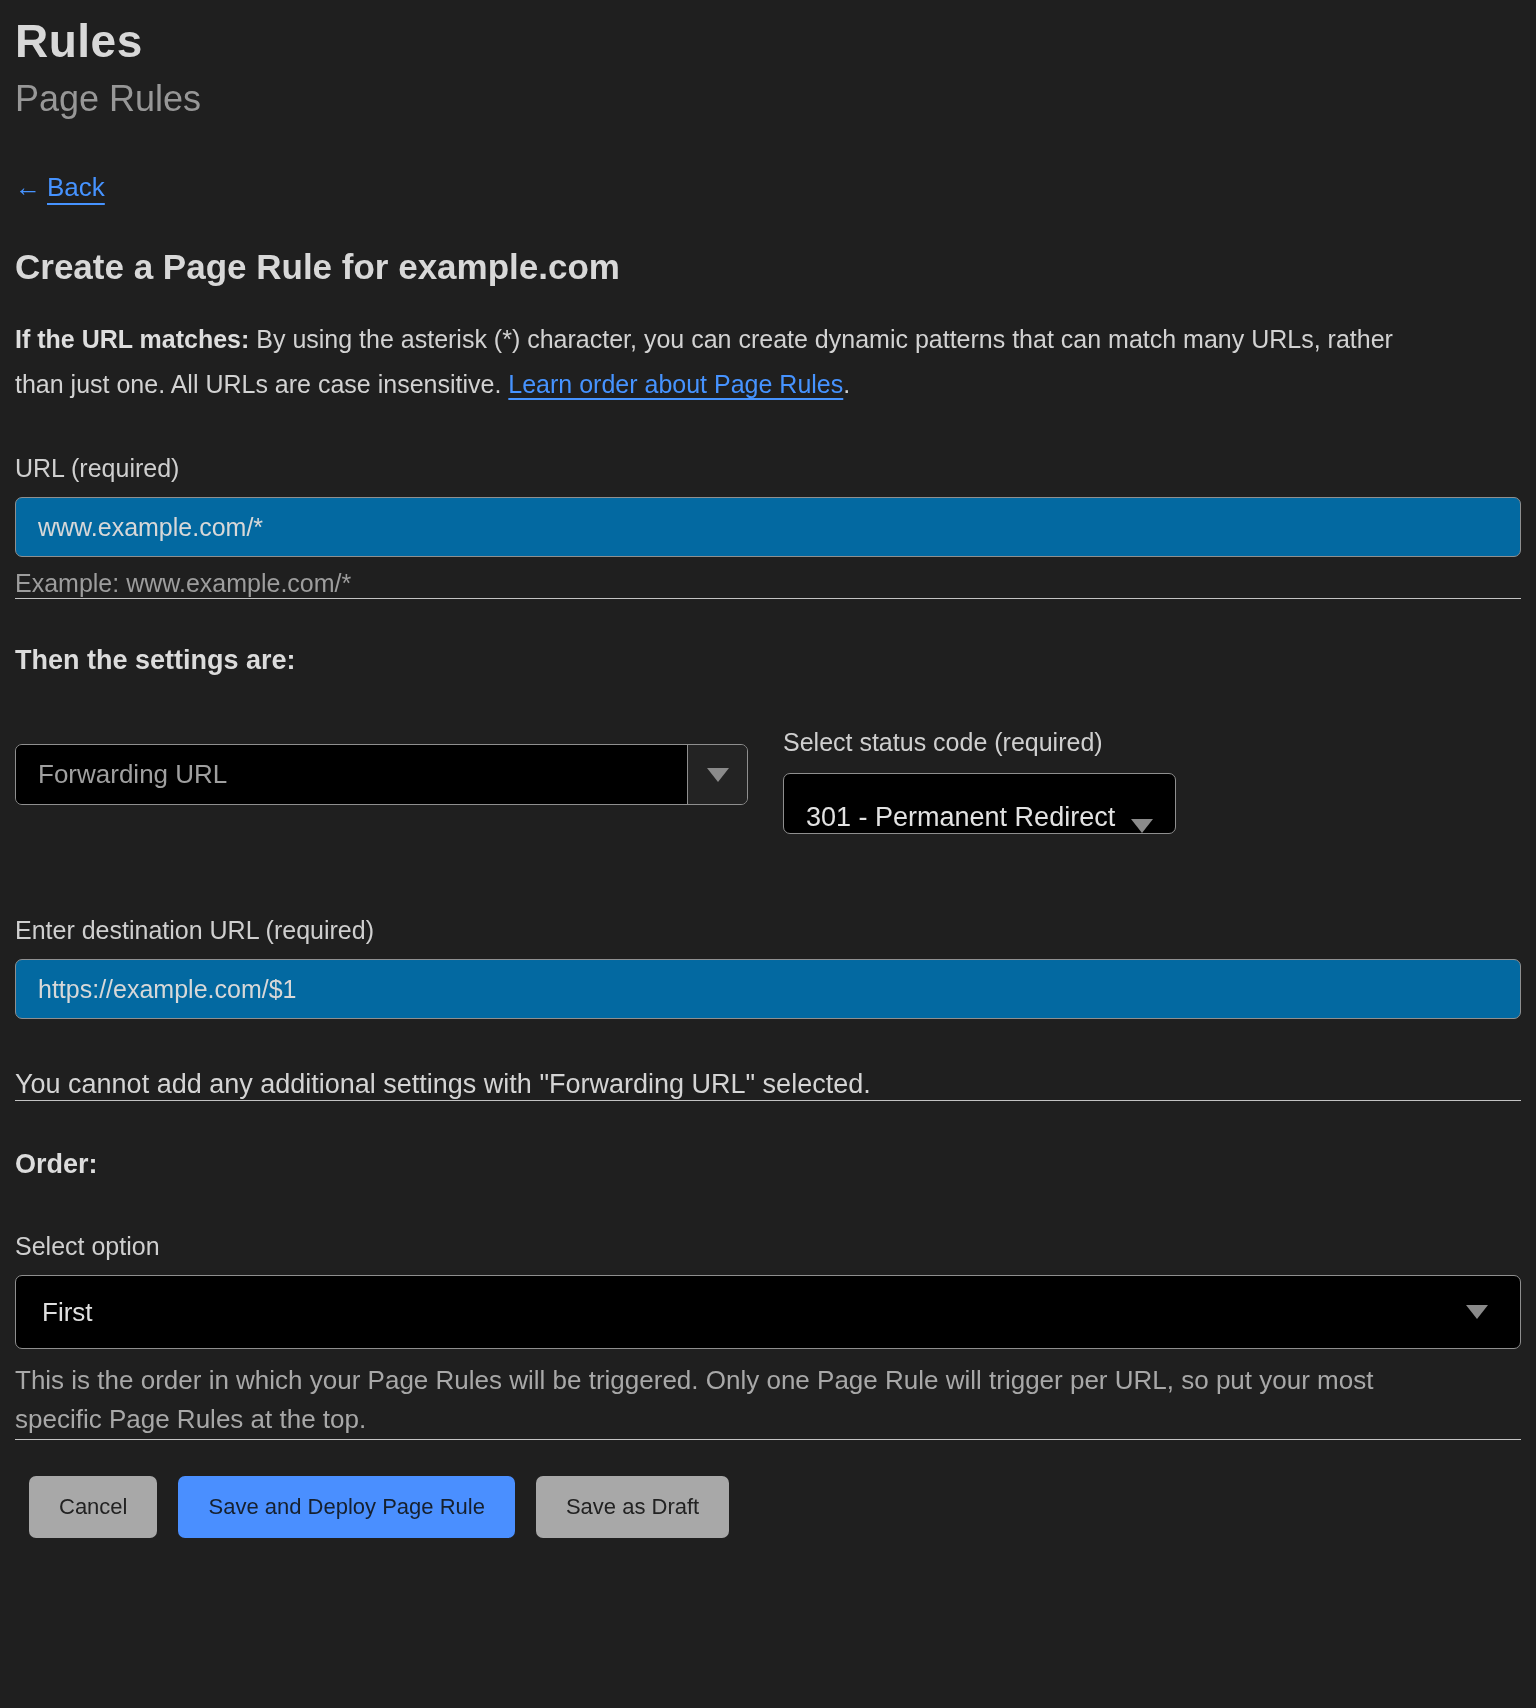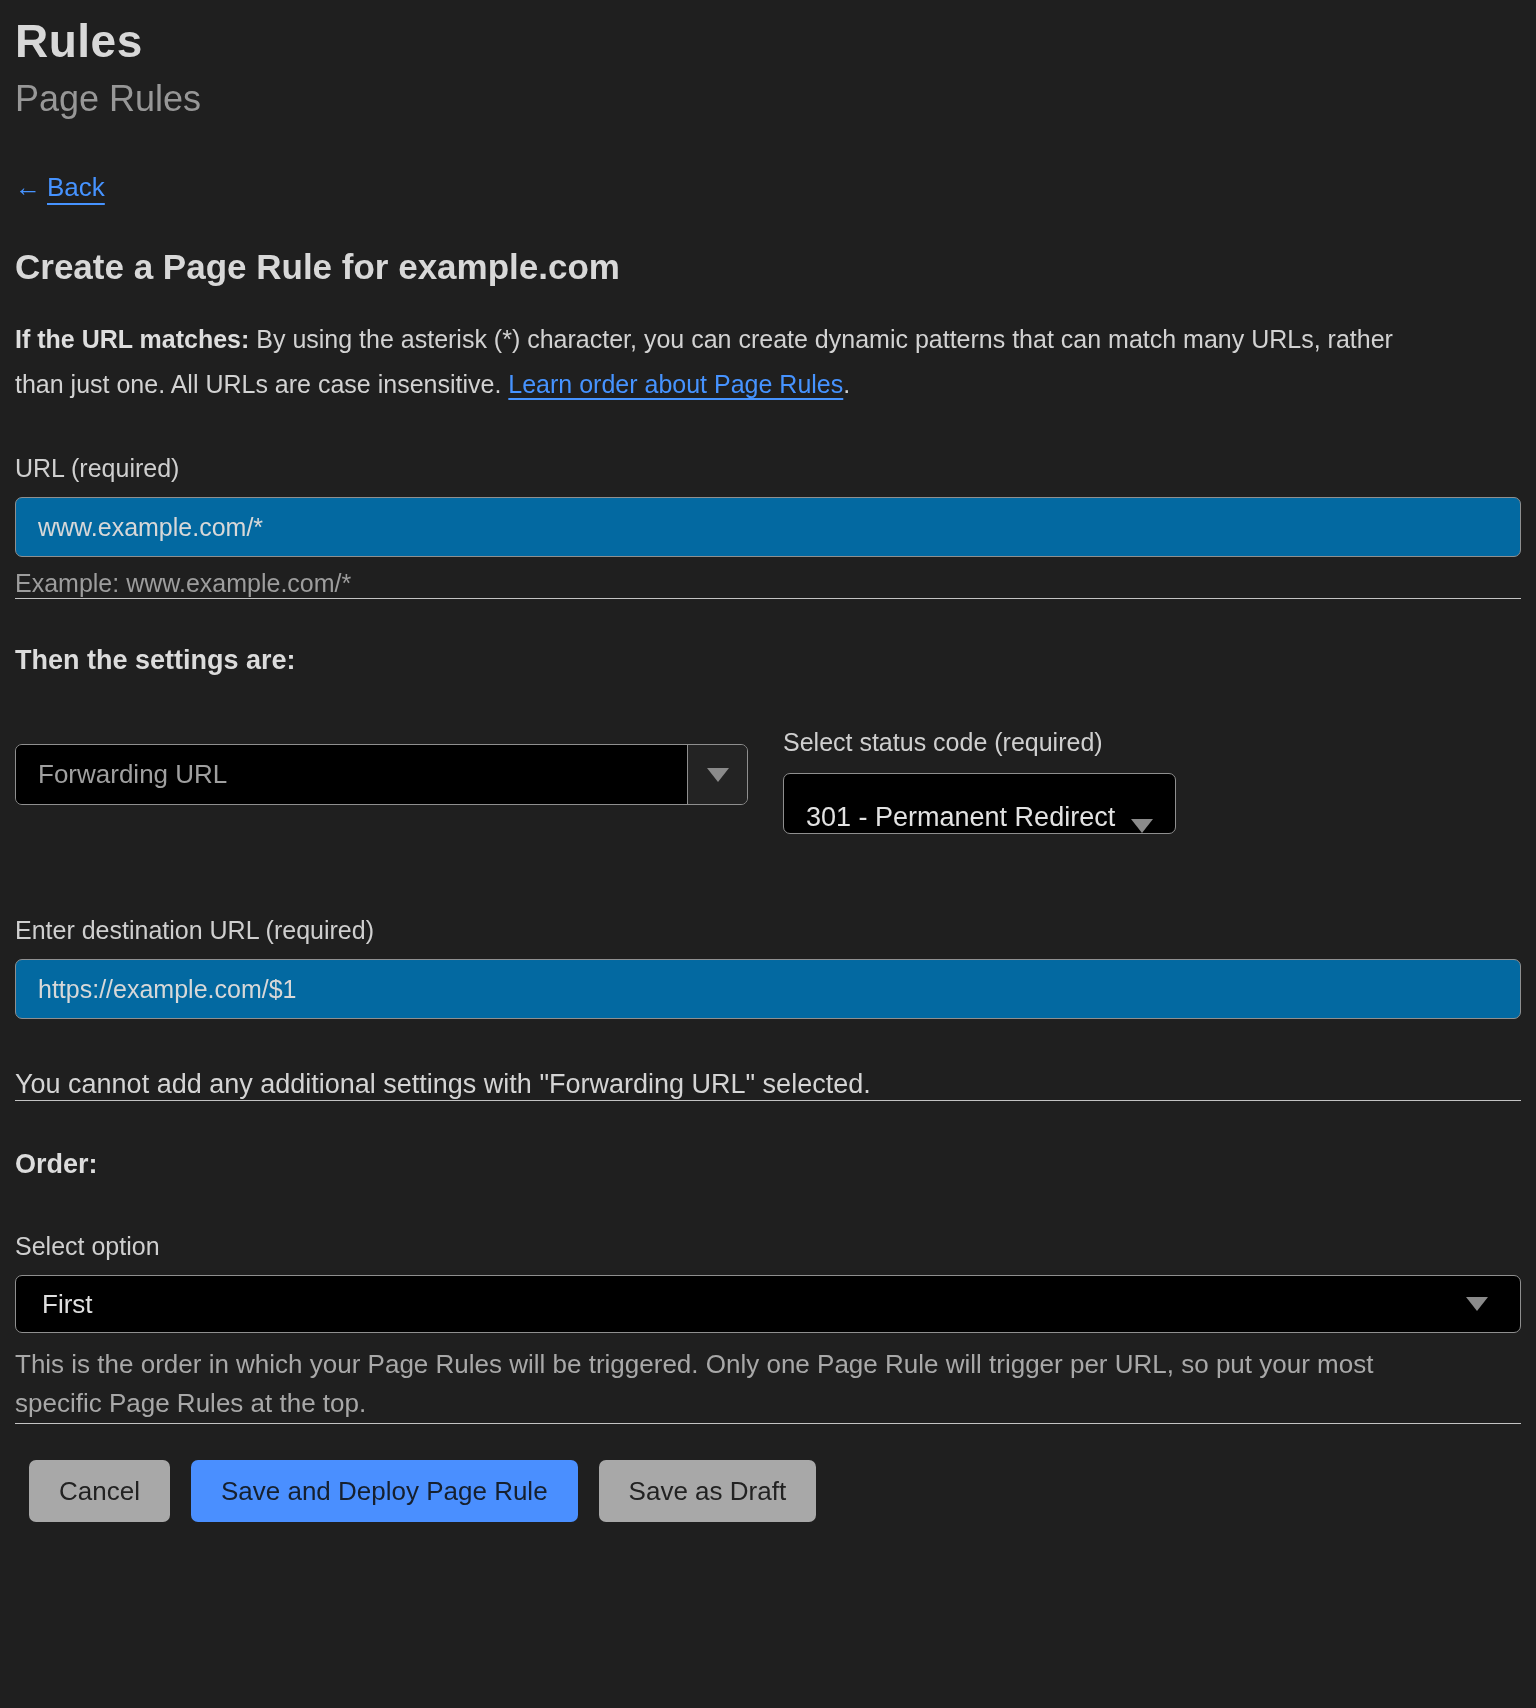--- a/index.html
+++ b/index.html
@@ -167,21 +167,21 @@
     font-size: 27px;
     color: #d4d4d4;
   }
 
   .order-label { margin-top: 52px; }
 
   .select-full {
     position: relative;
     margin-top: 14px;
     width: 100%;
-    height: 58px;
+    height: 74px;
     background: #000;
     border: 1px solid #8f8f8f;
     border-radius: 7px;
     display: flex;
     align-items: center;
     padding: 0 26px;
     font-size: 26px;
     color: #e0e0e0;
     cursor: pointer;
   }
@@ -198,21 +198,21 @@
   .actions {
     margin-top: 36px;
     margin-left: 14px;
     display: flex;
     gap: 21px;
   }
   .btn {
     height: 62px;
     border: none;
     border-radius: 7px;
-    font-size: 26px;
+    font-size: 22px;
     font-family: "Liberation Sans", "DejaVu Sans", sans-serif;
     padding: 0 30px;
     cursor: pointer;
   }
   .btn.gray { background: #a8a8a8; color: #222222; }
   .btn.blue { background: #4a8fff; color: #16202e; }
 </style>
 </head>
 <body>
 

